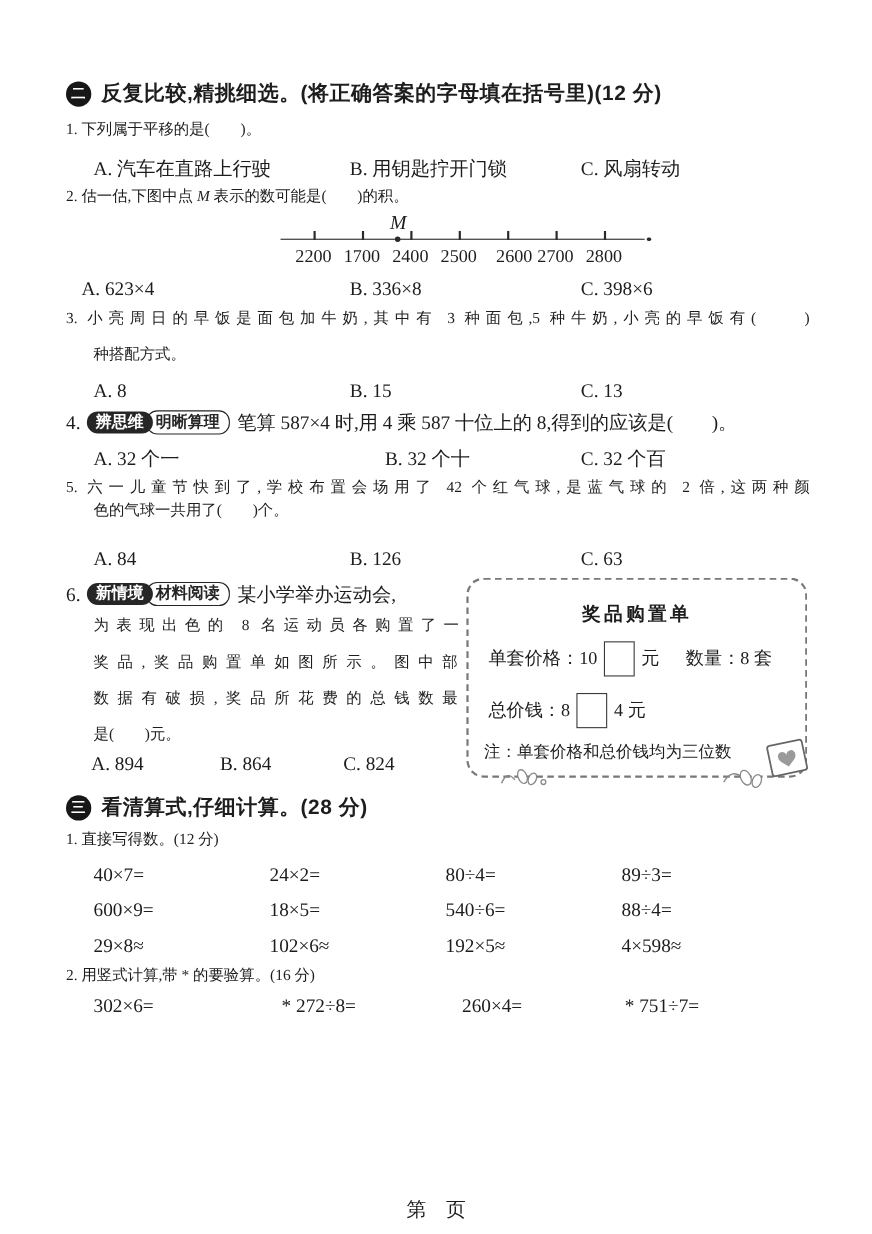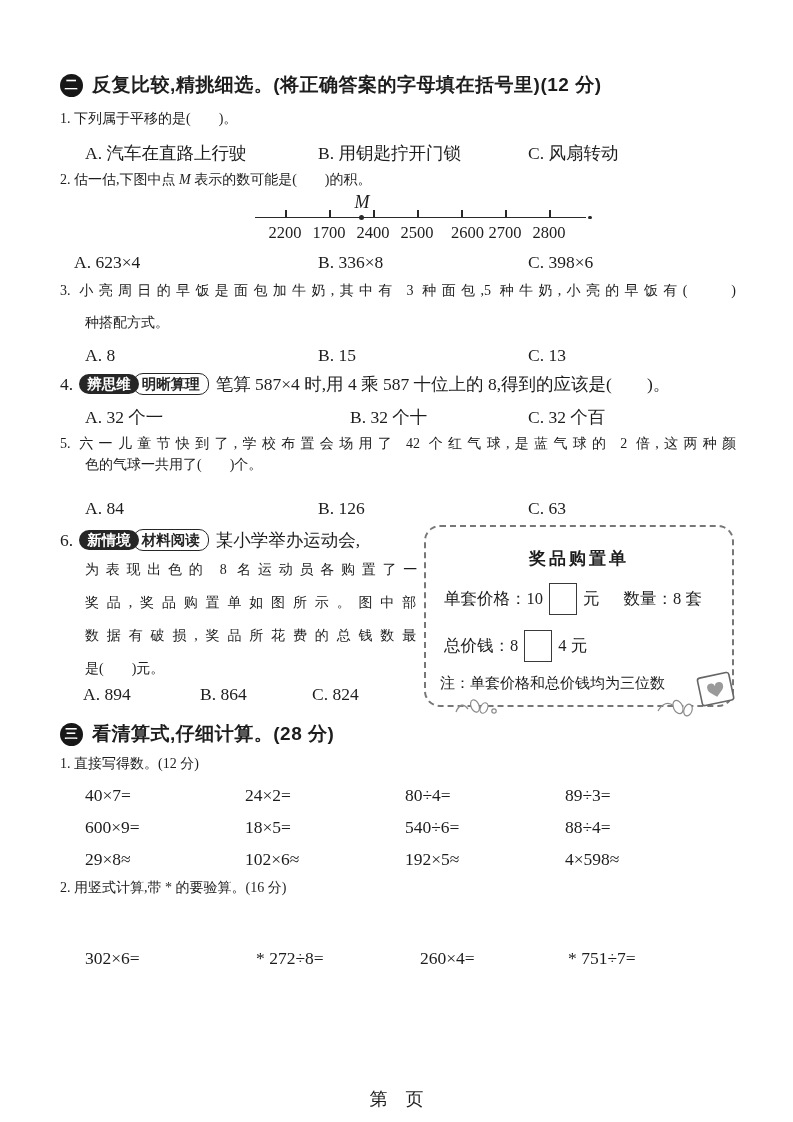--- a/index.html
+++ b/index.html
@@ -180,21 +180,21 @@
     <span class="calc-item" style="left:565px;">88÷4=</span>
   </div>
   <div class="abs calc-row" style="top:849px;">
     <span class="calc-item" style="left:85px;">29×8≈</span>
     <span class="calc-item" style="left:245px;">102×6≈</span>
     <span class="calc-item" style="left:405px;">192×5≈</span>
     <span class="calc-item" style="left:565px;">4×598≈</span>
   </div>
 
   <div class="line abs" style="left:60px;top:879px;">2. 用竖式计算,带 * 的要验算。(16 分)</div>
-  <div class="abs calc-row" style="top:948px;">
+  <div class="abs calc-row" style="top:904px;">
     <span class="calc-item" style="left:85px;">302×6=</span>
     <span class="calc-item" style="left:256px;">* 272÷8=</span>
     <span class="calc-item" style="left:420px;">260×4=</span>
     <span class="calc-item" style="left:568px;">* 751÷7=</span>
   </div>
 
   <div class="abs footer" style="top:1087px;">
     <span>第　页</span>
   </div>
 

